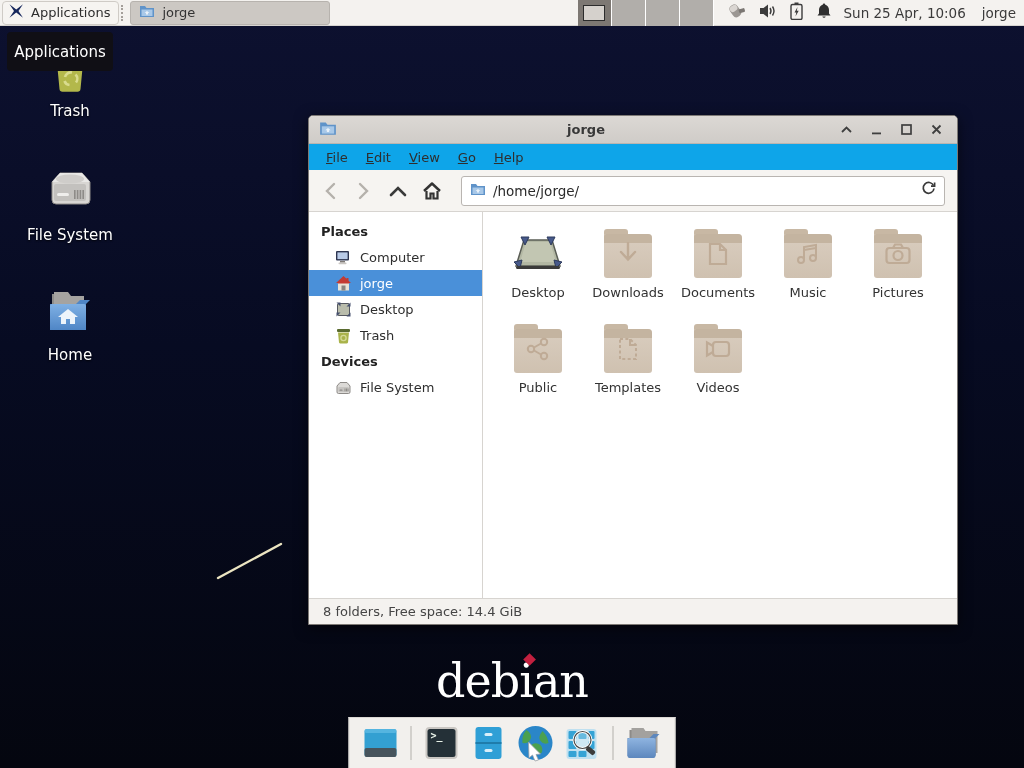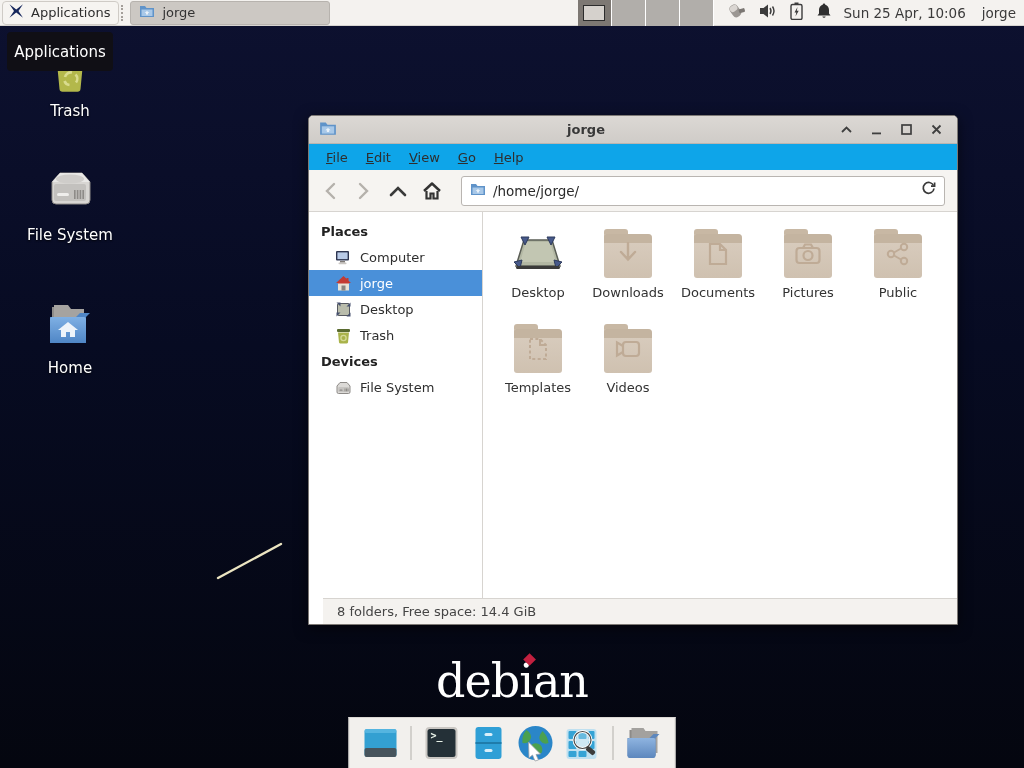--- a/index.html
+++ b/index.html
@@ -59,21 +59,21 @@
   .desk-icon {
     position:absolute; left:15px; width:110px;
     display:flex; flex-direction:column; align-items:center; gap:6px;
   }
   .desk-icon .glyph { width:52px; height:52px; }
   .desk-icon .cap {
     font-size:15px; color:#fff; text-shadow:0 1px 2px rgba(0,0,0,.9);
   }
   #di-trash { top:44px; z-index:30; }
   #di-fs { top:168px; }
-  #di-home { top:301px; }
+  #di-home { top:288px; }
 
   
   .debian-logo {
     position:absolute; top:658px; left:50%; transform:translateX(-50%);
     font-family:"DejaVu Serif", serif; font-size:46px; color:#fff;
     letter-spacing:-1px; line-height:1;
   }
   .debian-logo .dot {
     position:absolute; width:9px; height:9px; background:#c2203f;
     transform:rotate(45deg); left:58.5%; top:-3px;
@@ -156,21 +156,21 @@
   }
   .folder-glyph {
     position:absolute; left:50%; top:56%; transform:translate(-50%,-50%);
     color:#bfab96;
   }
 
   
   .statusbar {
     height:26px; background:#f4f2ef; border-top:1px solid #d7d4d0;
     display:flex; align-items:center; padding-left:14px;
-    font-size:13px; color:#454545;margin-left:14px;
+    font-size:13px; color:#454545;
   }
 
   
   .dock {
     position:absolute; bottom:0; left:50%; transform:translateX(-50%);
     height:51px; background:#f2f0ed; border:1px solid #dcd9d5; border-bottom:none;
     display:flex; align-items:center; gap:9px; padding:0 12px;
   }
   .dock-item { width:38px; height:38px; display:flex; align-items:center; justify-content:center; }
   .dock-sep { width:1px; height:34px; background:#b2afab; margin:0 2px; }
@@ -507,20 +507,37 @@
             <span class="folder-glyph">
               <svg width="20" height="24" viewBox="0 0 20 24">
                   <path d="M2 2 h10 l6 6 v14 H2 Z" fill="none" stroke="currentColor" stroke-width="2.2"></path>
                   <path d="M12 2 v6 h6" fill="none" stroke="currentColor" stroke-width="2.2"></path>
                 </svg>
             </span>
           </span>
           <span class="flabel">Documents</span>
         </div>
 
+        <div class="grid-item">
+          <span class="ficon">
+            <span class="folder-shape">
+                <span class="tab"></span>
+                <span class="fbody"></span>
+                <span class="fband"></span>
+              </span>
+            <span class="folder-glyph">
+              <svg width="24" height="24" viewBox="0 0 24 24">
+                  <circle cx="5" cy="18" r="3" fill="none" stroke="currentColor" stroke-width="2"></circle>
+                  <circle cx="17" cy="16" r="3" fill="none" stroke="currentColor" stroke-width="2"></circle>
+                  <path d="M8 18 V5 L20 3 V16 M8 8 L20 6" stroke="currentColor" stroke-width="2" fill="none"></path>
+                </svg>
+            </span>
+          </span>
+          <span class="flabel">Music</span>
+        </div>
 
         <div class="grid-item">
           <span class="ficon">
             <span class="folder-glyph" style="z-index:2"></span>
             <span class="folder-shape">
                 <span class="tab"></span>
                 <span class="fbody"></span>
                 <span class="fband"></span>
               </span>
             <span class="folder-glyph">

